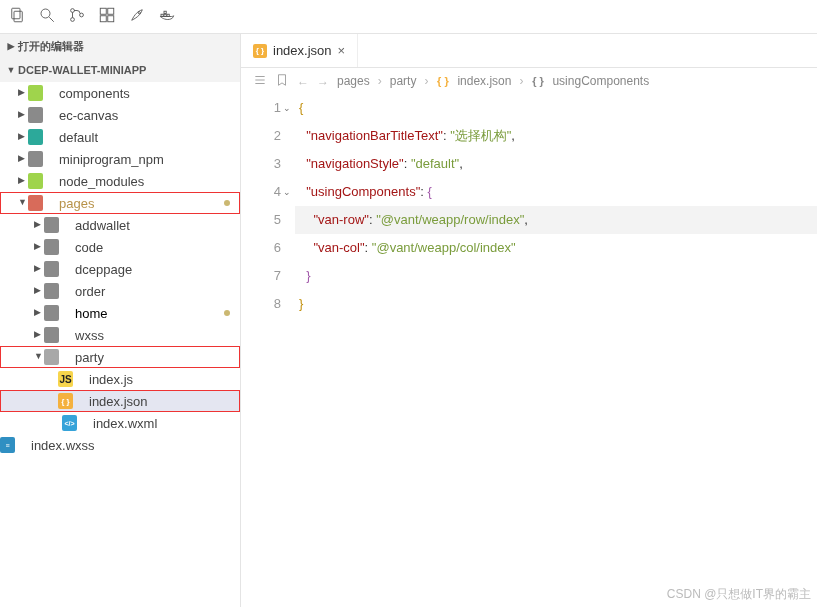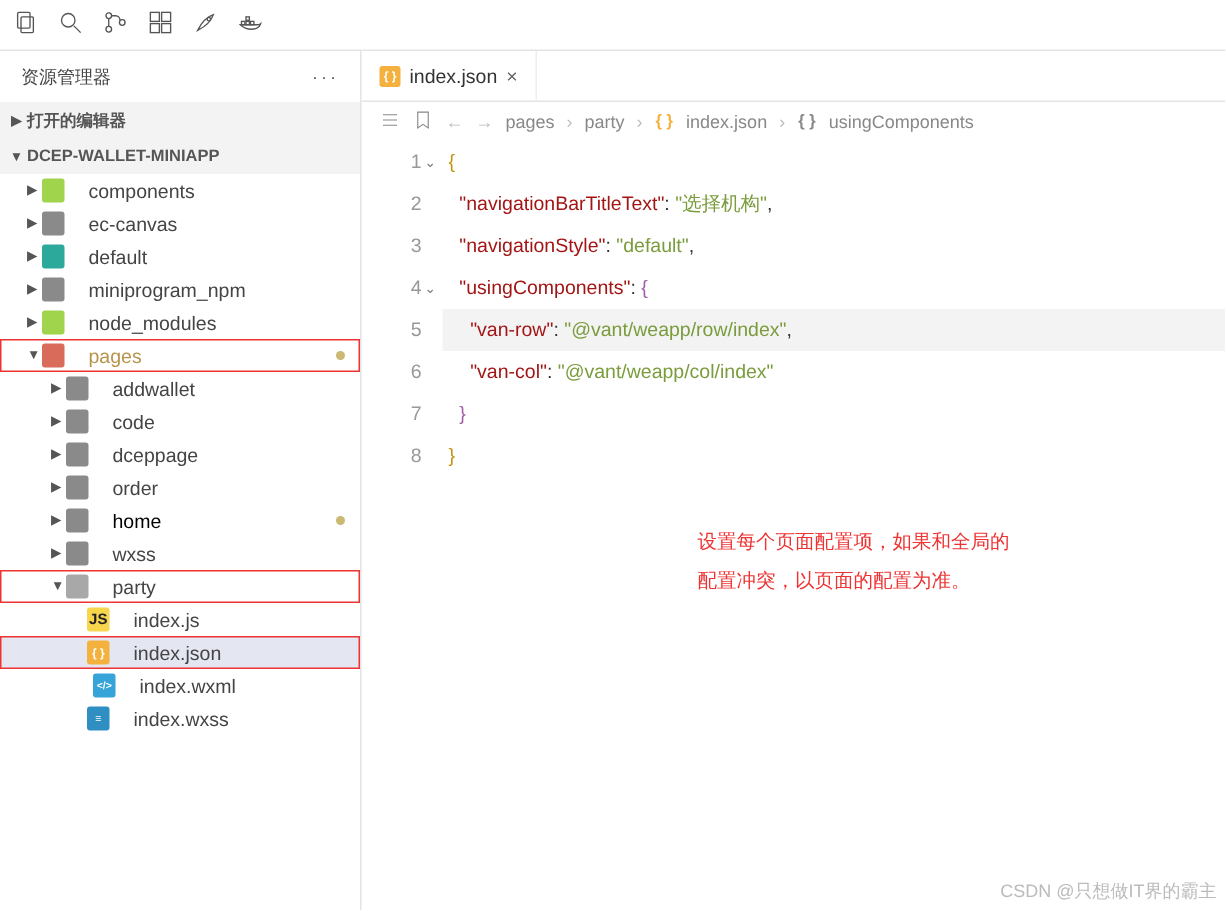--- a/index.html
+++ b/index.html
@@ -84,24 +84,20 @@
         <rect x="8" y="11" width="3" height="3"></rect>
         <rect x="12" y="11" width="3" height="3"></rect>
         <rect x="8" y="7" width="3" height="3"></rect>
         <path d="M3 14h15c2 0 3-1 3-1s-1 5-8 5c-6 0-10-4-10-4z"></path>
       </svg></span>
 </div>
 
 <div class="main">
 
   <div class="sidebar">
-    <div class="explorer-header">
-      <span>资源管理器</span>
-      <span class="dots">···</span>
-    </div>
     <div class="section-header">
       <span class="chev">▶</span>
       <span>打开的编辑器</span>
     </div>
     <div class="section-header">
       <span class="chev">▼</span>
       <span>DCEP-WALLET-MINIAPP</span>
     </div>
     <div class="tree">
       <div class="tree-row" style="padding-left:18px">
@@ -176,21 +172,21 @@
           <span class="label">index.js</span>
         </div>
       <div class="tree-row selected hl-red" style="padding-left:58px">
           <span class="icon ic-json">{ }</span>
           <span class="label">index.json</span>
         </div>
       <div class="tree-row" style="padding-left:62px">
           <span class="icon ic-wxml">&lt;/&gt;</span>
           <span class="label">index.wxml</span>
         </div>
-      <div class="tree-row" style="padding-left:58px">
+      <div class="tree-row" style="">
           <span class="icon ic-wxss">≡</span>
           <span class="label">index.wxss</span>
         </div>
     </div>
   </div>
 
   <div class="editor-pane">
     <div class="tabs">
       <div class="tab">
         <span class="icon ic-json" style="width:14px;height:14px">{ }</span>
@@ -232,22 +228,18 @@
       </div>
       <div class="code">
         <div class="codeline"><span class="br">{</span></div>
         <div class="codeline">  <span class="k">"navigationBarTitleText"</span><span class="p">: </span><span class="s">"选择机构"</span><span class="p">,</span></div>
         <div class="codeline">  <span class="k">"navigationStyle"</span><span class="p">: </span><span class="s">"default"</span><span class="p">,</span></div>
         <div class="codeline">  <span class="k">"usingComponents"</span><span class="p">: </span><span class="br2">{</span></div>
         <div class="codeline cl5">    <span class="k">"van-row"</span><span class="p">: </span><span class="s">"@vant/weapp/row/index"</span><span class="p">,</span></div>
         <div class="codeline">    <span class="k">"van-col"</span><span class="p">: </span><span class="s">"@vant/weapp/col/index"</span></div>
         <div class="codeline">  <span class="br2">}</span></div>
         <div class="codeline"><span class="br">}</span></div>
-        <div class="annotation">
-          <div>设置每个页面配置项，如果和全局的</div>
-          <div>配置冲突，以页面的配置为准。</div>
-        </div>
       </div>
     </div>
   </div>
 </div>
 
 <div class="watermark">CSDN @只想做IT界的霸主</div>
 
 </body></html>

